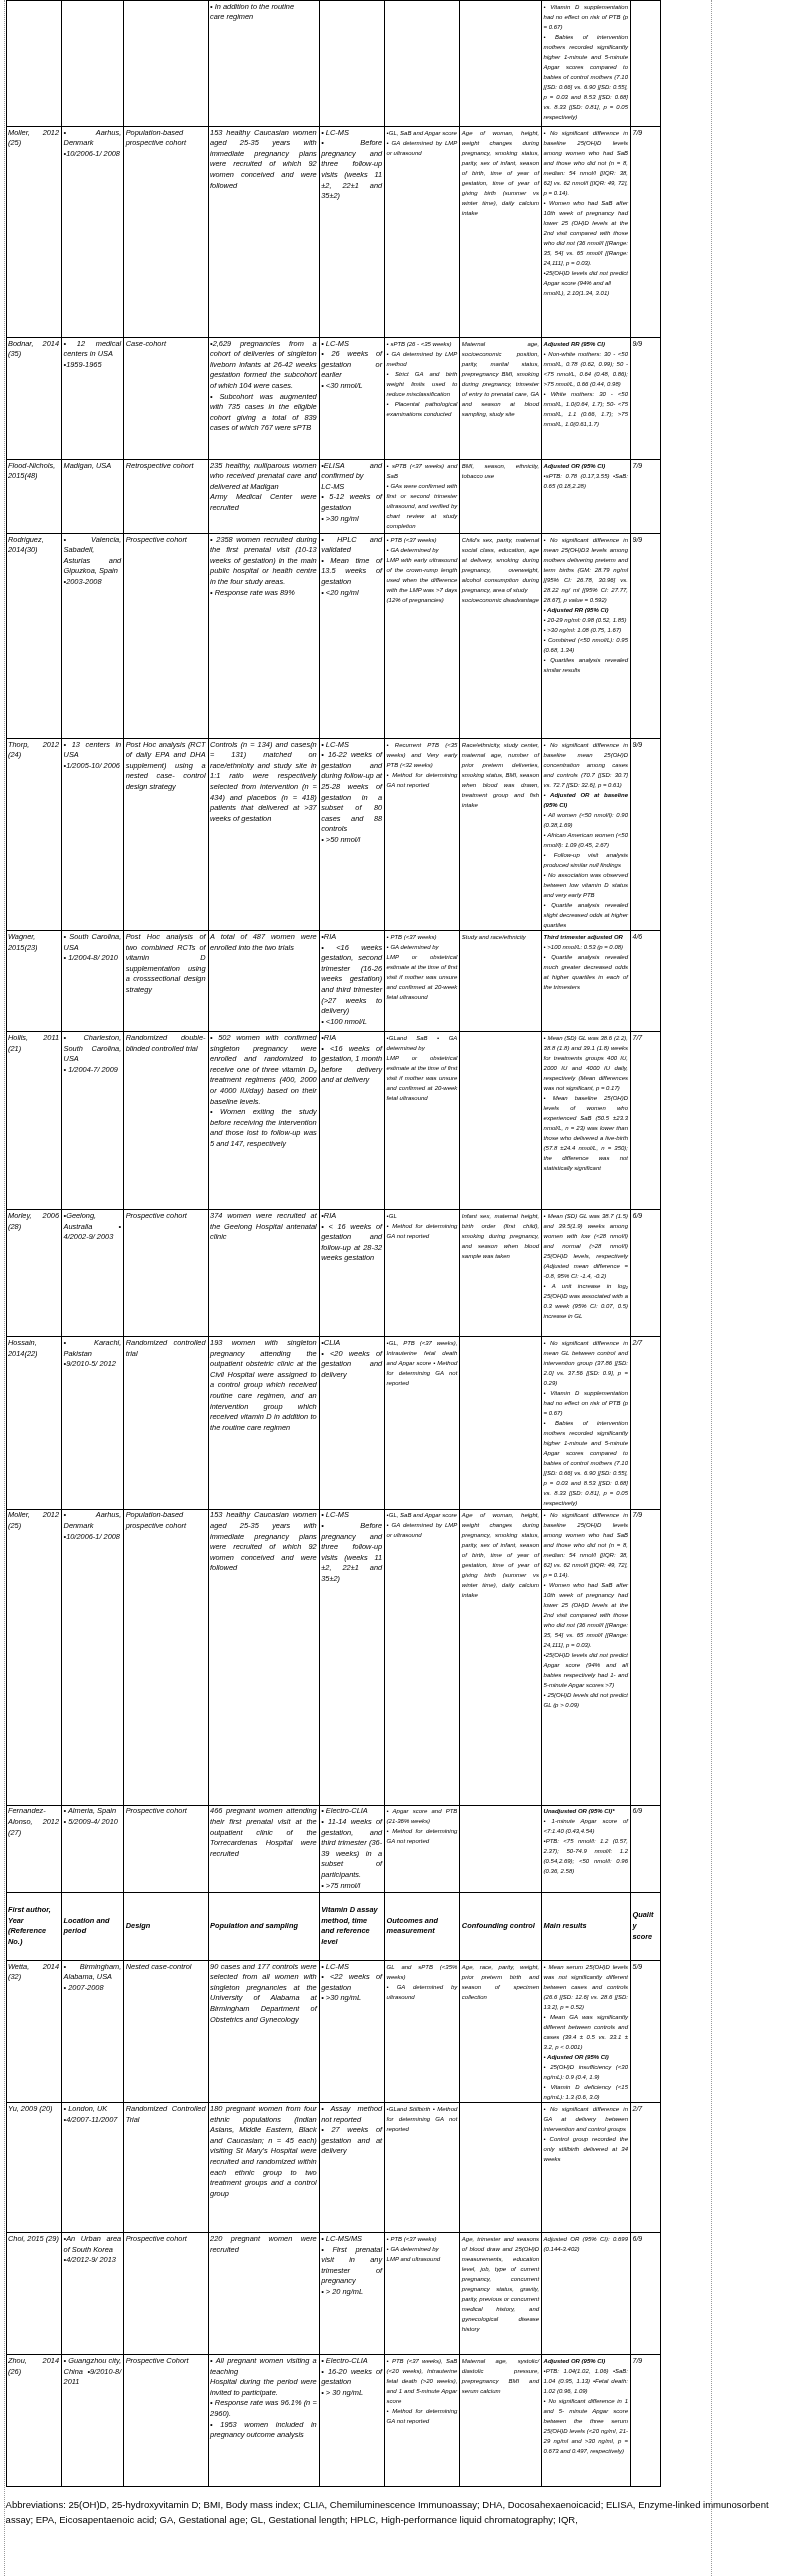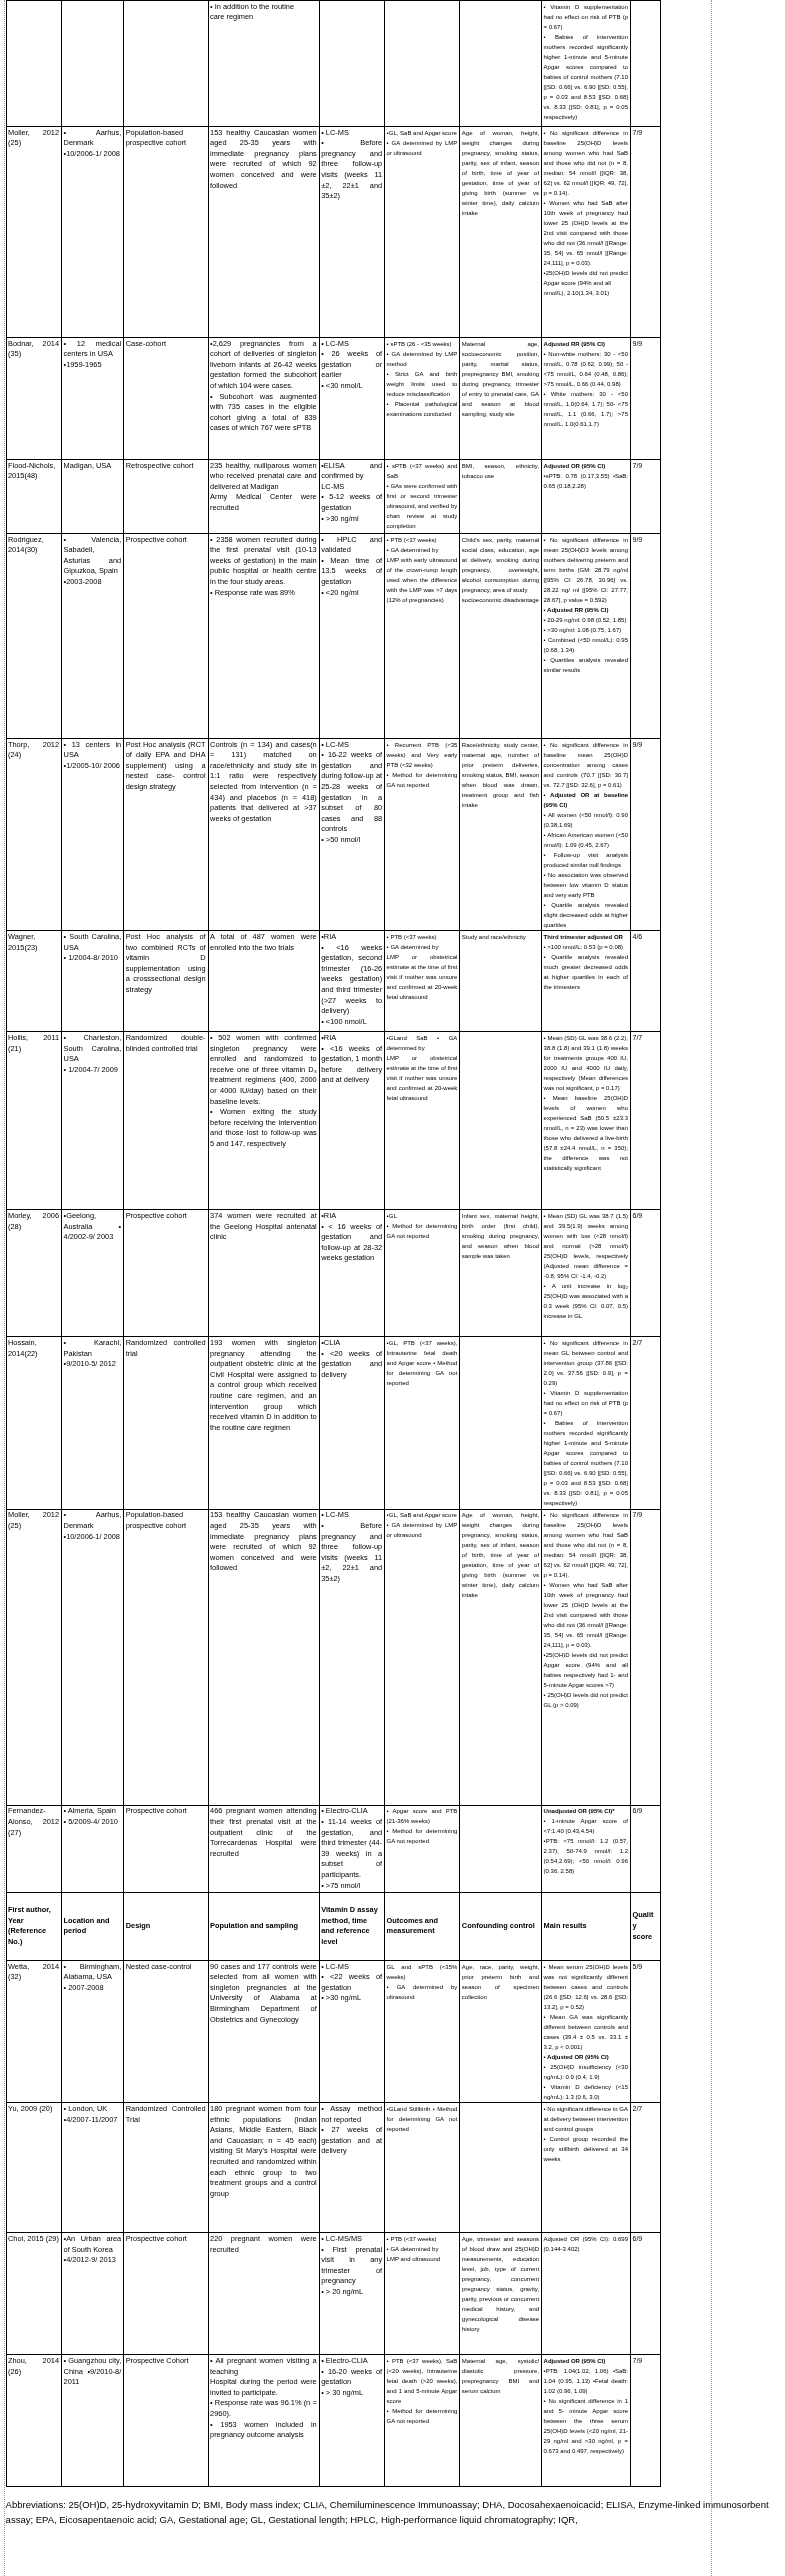--- a/index.html
+++ b/index.html
@@ -1,21 +1,21 @@
 <!DOCTYPE html>
 <html style="font-size:11.3px"><head>
 <meta charset="utf-8">
 <style>
   html,body{margin:0;padding:0;background:#fff;}
   body{width:786px;font-family:"Liberation Sans", sans-serif;color:#000;position:relative;}
   .page{position:relative;width:786px;min-height:2576px;}
   .boundary{position:absolute;top:0;bottom:0;width:0;border-left:0.7px dotted #9a9a9a;}
   .boundary.left{left:3.5px;}
   .boundary.right{left:711px;}
-  table.studies{border-collapse:collapse;table-layout:fixed;width:655px;margin-left:5.6px;border:0.7px solid #000;border-bottom:1.4px solid #000;}
+  table.studies{border-collapse:collapse;table-layout:fixed;width:655px;margin-left:5.6px;border:0.7px solid #000;border-bottom:1.4px solid #000;font-style:italic;}
   table.studies td{border:0.7px solid #000;padding:0.7px 2.1px 0.7px 1.4px;vertical-align:top;word-wrap:break-word;overflow-wrap:break-word;white-space:normal;text-align:justify;}
   td.big{font-size:7.4px;line-height:10.6px;}
   td.small{font-size:6px;line-height:10px;}
   td.qual{font-size:7px;line-height:9.2px;text-align:left;}
   td.results-cell{vertical-align:middle;}
   tr.tt td{border-top:1.4px solid #000;}
   tr.header-row td{border-top:1.4px solid #000;border-bottom:1.4px solid #000;font-weight:bold;font-size:7.4px;line-height:10.6px;vertical-align:middle;text-align:left;}
   tr.partial td{border-top:0;}
   .b{font-weight:bold;}
   .abbr{margin:10px 0 0 5.6px;width:773px;font-size:9.5px;line-height:15px;text-align:left;}
@@ -159,21 +159,21 @@
           <td class="small"><span>•GL, SaB and Apgar score</span><br><span>• GA determined by LMP or ultrasound</span></td>
           <td class="small"><span>Age of woman, height, weight changes during pregnancy, smoking status, parity, sex of infant, season of birth, time of year of gestation, time of year of giving birth (summer vs winter time), daily calcium intake</span></td>
           <td class="small results-cell"><span>• No significant difference in baseline 25(OH)D levels among women who had SaB and those who did not (n = 8, median: 54 nmol/l [[IQR: 38, 62] vs. 62 nmol/l [[IQR: 49, 72], p = 0.14).</span><br><span>• Women who had SaB after 10th week of pregnancy had lower 25 (OH)D levels at the 2nd visit compared with those who did not (36 nmol/l [[Range: 35, 54] vs. 65 nmol/l [[Range: 24,111], p = 0.03).</span><br><span>•25(OH)D levels did not predict Apgar score (94% and all babies respectively had 1- and 5-minute Apgar scores &gt;7)</span><br><span>• 25(OH)D levels did not predict GL (p &gt; 0.09)</span></td>
           <td class="qual"><span>7/9</span></td>
         </tr>
         <tr style="height: 85px;">
           <td class="big"><span>Fernandez-Alonso, 2012 (27)</span></td>
           <td class="big"><span>• Almeria, Spain</span><br><span>• 5/2009-4/ 2010</span></td>
           <td class="big"><span>Prospective cohort</span></td>
           <td class="big"><span>466 pregnant women attending their first prenatal visit at the outpatient clinic of the Torrecardenas Hospital were recruited</span></td>
-          <td class="big"><span>• Electro-CLIA</span><br><span>• 11-14 weeks of gestation, and third trimester (44-39 weeks) in a subset of participants.</span><br><span>• &gt;75 nmol/l</span></td>
+          <td class="big"><span>• Electro-CLIA</span><br><span>• 11-14 weeks of gestation, and third trimester (36-39 weeks) in a subset of participants.</span><br><span>• &gt;75 nmol/l</span></td>
           <td class="small"><span>• Apgar score and PTB (21-36% weeks)</span><br><span>• Method for determining GA not reported</span></td>
           <td class="small"><span></span></td>
           <td class="small results-cell"><span class="b">Unadjusted OR (95% CI)*</span><br><span>• 1-minute Apgar score of &lt;7:1.40 (0.43,4.54)</span><br><span>•PTB: &lt;75 nmol/l: 1.2 (0.57, 2.37); 50-74.9 nmol/l: 1.2 (0.54,2.69); &lt;50 nmol/l: 0.96 (0.36, 2.58)</span></td>
           <td class="qual"><span>6/9</span></td>
         </tr>
         <tr class="header-row" style="height: 68px; padding-left: 20px;">
           <td><span>First author, Year (Reference No.)</span></td>
           <td><span>Location and period</span></td>
           <td><span>Design</span></td>
           <td><span>Population and sampling</span></td>

